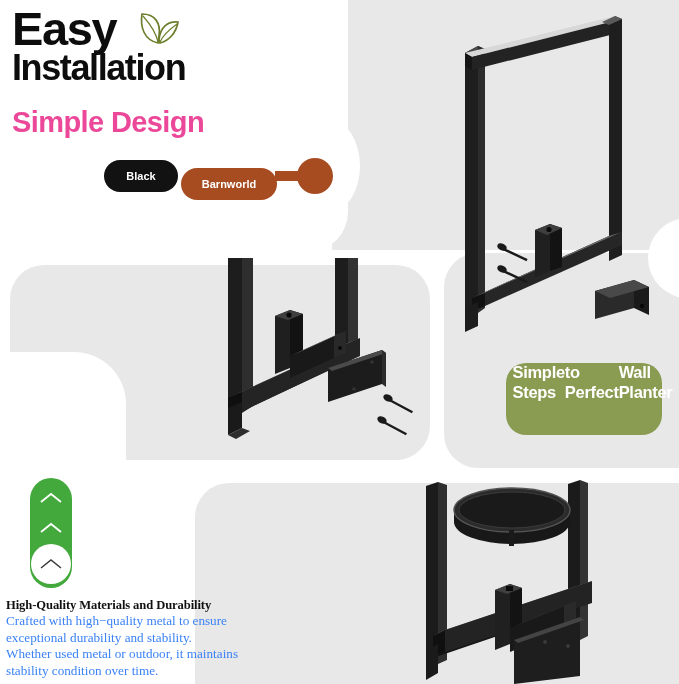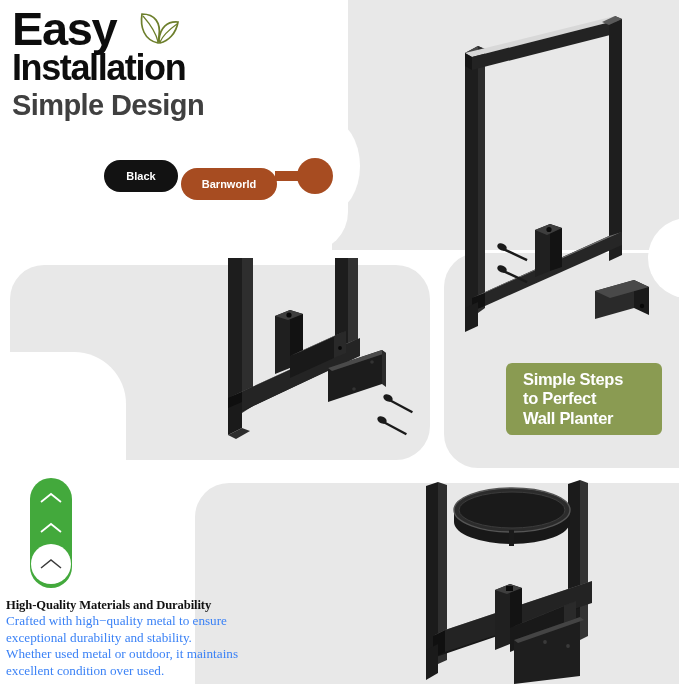--- a/index.html
+++ b/index.html
@@ -60,22 +60,22 @@
   #headline { position: absolute; left: 12px; top: 6px; z-index: 6; }
   .hl-line {
     font-weight: 700;
     color: #0d0d0d;
     letter-spacing: -1.4px;
     line-height: 0.96;
   }
   #hl-1 { font-size: 47px; }
   #hl-2 { font-size: 36px; }
   #hl-3 {
-    font-size: 29px; font-weight: 700; color: #404040;
-    letter-spacing: -0.6px; margin-top: 3px;
+    font-size: 29px; font-weight: 700; color: #ec4899;
+    letter-spacing: -0.6px; margin-top: 20px;
   }
   #leaf-icon { position: absolute; left: 138px; top: 10px; z-index: 7; }
 
   
   #swatches { position: absolute; left: 104px; top: 152px; z-index: 7;
               display: flex; align-items: center; }
   .pill {
     height: 32px; border-radius: 18px;
     display: flex; align-items: center; justify-content: center;
     color: #ffffff; font-size: 11px; font-weight: 700;
@@ -83,22 +83,22 @@
   #pill-black { width: 74px; background: #121212; }
   #pill-barn  { width: 96px; background: #a74c21; margin-left: 3px; margin-top: 16px; }
   #barn-conn  { width: 26px; height: 10px; background: #a74c21; margin-left: -2px; }
   #barn-dot   { width: 36px; height: 36px; border-radius: 50%;
                 background: #a74c21; margin-left: -4px; }
 
   
   #cta-badge {
     position: absolute; left: 506px; top: 363px;
     width: 156px; height: 72px;
-    background: #8a9b52; border-radius: 6px;
-    display: flex; flex-direction: column; justify-content: center;
+    background: #8a9b52; border-radius: 20px;
+    display: flex; flex-direction: row; justify-content: center;
     padding-left: 17px; z-index: 8;
   }
   .cta-line { color: #ffffff; font-size: 16.5px; font-weight: 700;
               line-height: 1.19; letter-spacing: -0.3px; }
 
   
   #chev-stack {
     position: absolute; left: 30px; top: 478px;
     width: 42px; height: 110px;
     background: #43a93c; border-radius: 21px; z-index: 8;
@@ -314,16 +314,16 @@
     <svg id="chev-3" viewBox="0 0 24 12">
       <path d="M2 10 L12 2 L22 10" fill="none" stroke="#3a3a3a" stroke-width="1.5"></path>
     </svg>
   </div>
 
   <div id="bottom-copy">
     <div id="copy-title">High-Quality Materials and Durability</div>
     <div class="copy-body">Crafted with high−quality metal to ensure</div>
     <div class="copy-body">exceptional durability and stability.</div>
     <div class="copy-body">Whether used metal or outdoor, it maintains</div>
-    <div class="copy-body">excellent condition over used.</div>
+    <div class="copy-body">stability condition over time.</div>
   </div>
 
 </div>
 
 </body></html>

